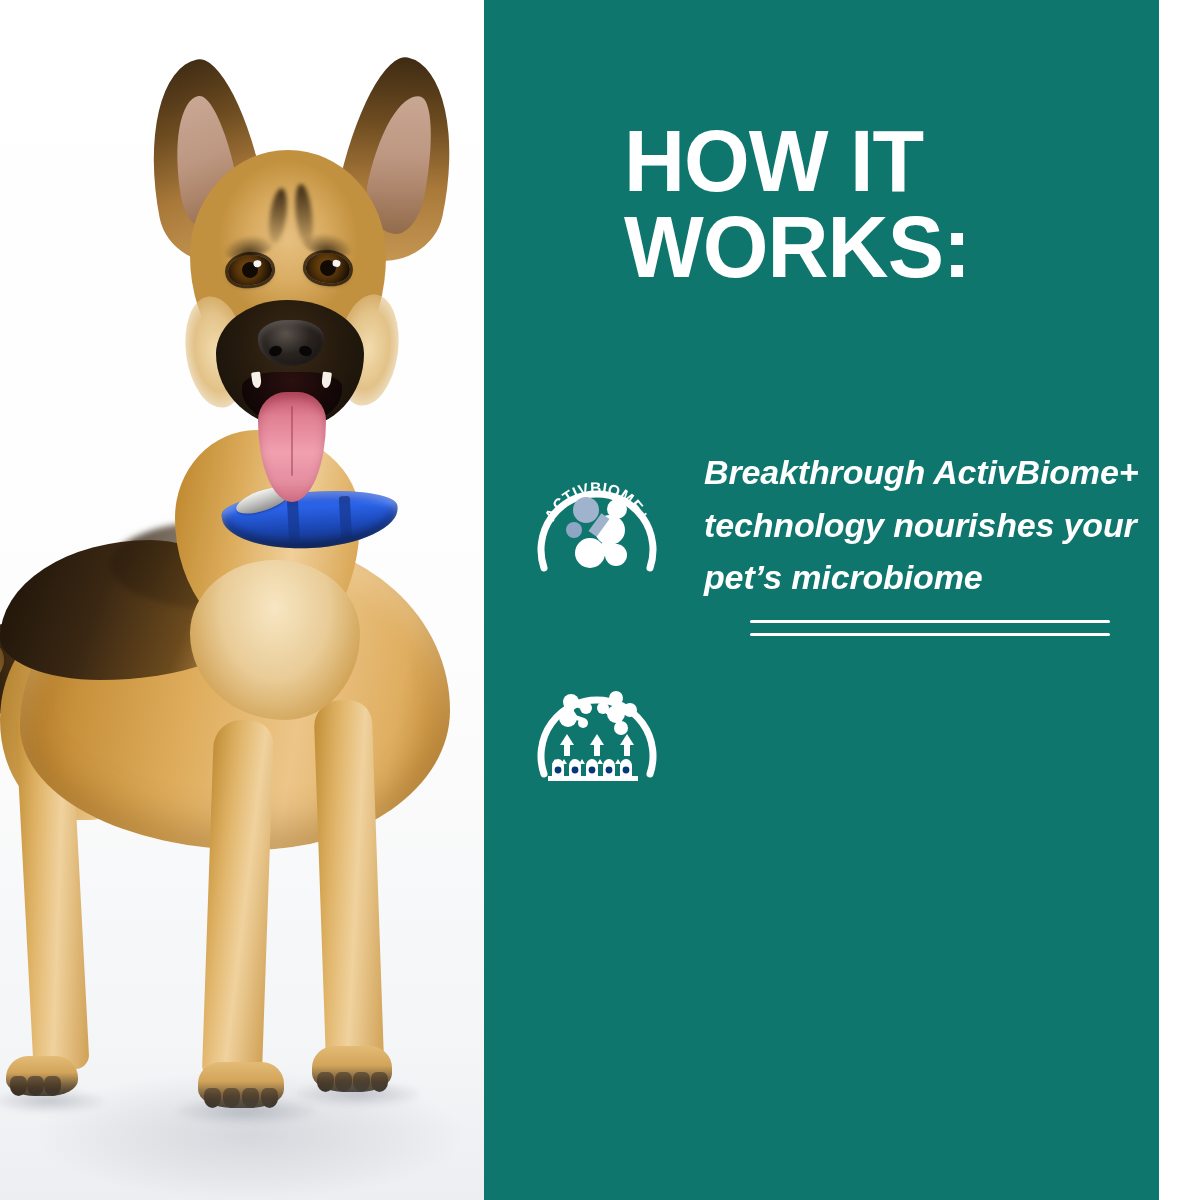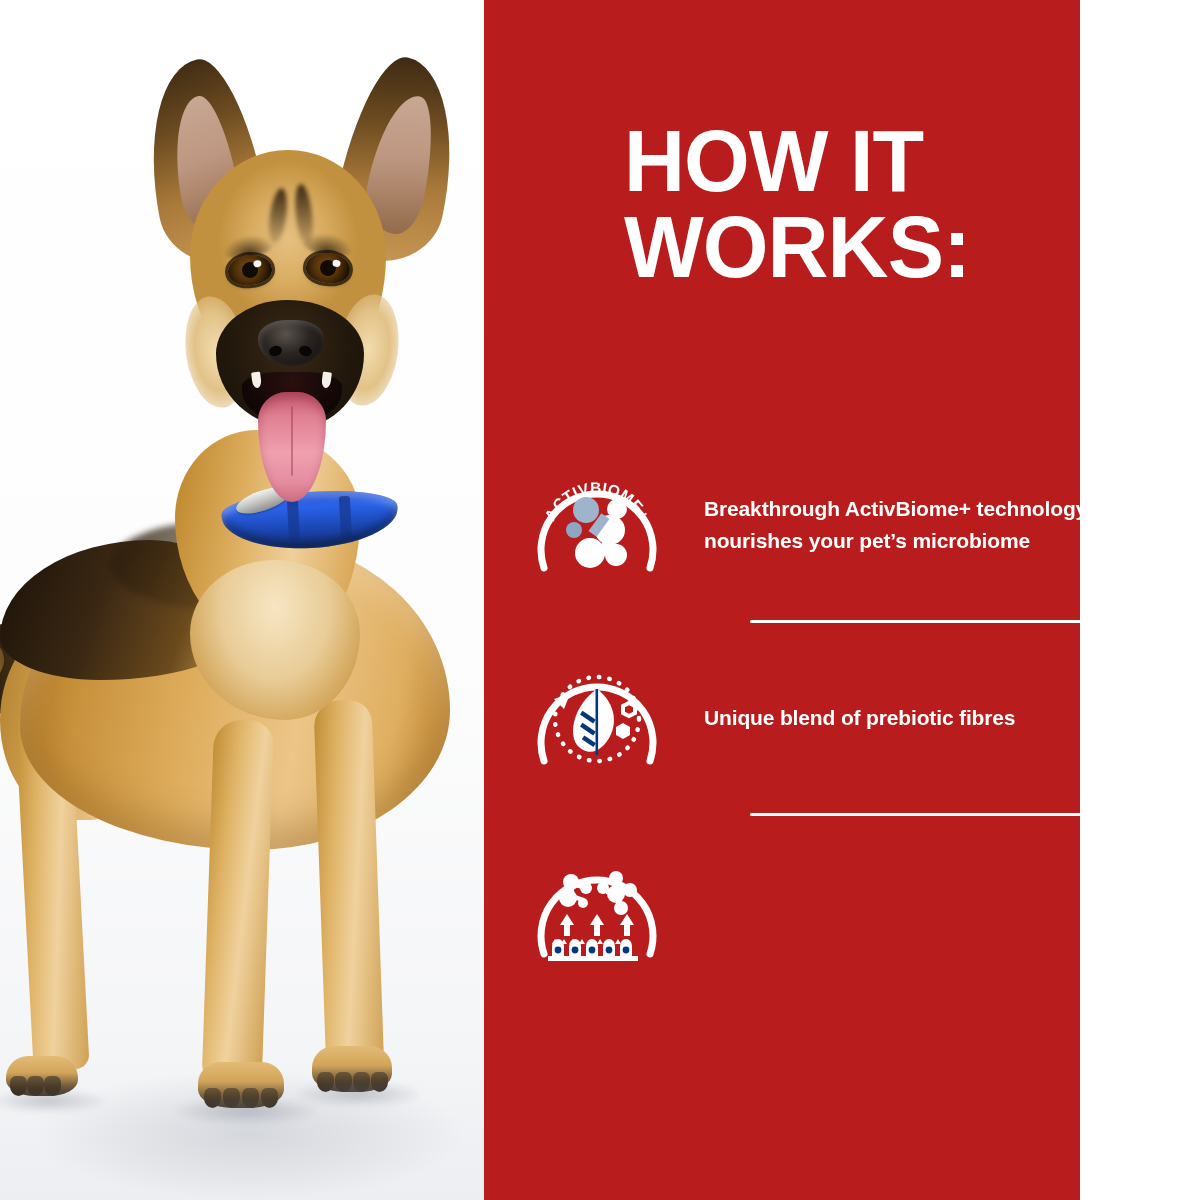--- a/index.html
+++ b/index.html
@@ -232,22 +232,22 @@
     background:radial-gradient(ellipse at 50% 50%, rgba(120,126,138,0.40) 0%, rgba(120,126,138,0.12) 55%, rgba(255,255,255,0) 80%);
     filter:blur(3px);
   }
   .gs1 { left:176px; top:1098px; width:140px; height:26px; }
   .gs2 { left:296px; top:1082px; width:124px; height:24px; }
   .gs3 { left:-6px;  top:1090px; width:110px; height:22px; }
 
   
   .blue-panel {
     position:absolute; left:484px; top:0;
-    width:596px; height:1200px;
-    background:#b91c1c;
+    width:675px; height:1200px;
+    background:#0f766e;
   }
 
   .headline {
     position:absolute; left:140px; top:118px;
     width:520px;
     color:#ffffff;
     font-weight:bold;
     font-size:88px;
     line-height:0.98;
     letter-spacing:-1px;
@@ -267,23 +267,24 @@
   }
   .feature-icon {
     flex:0 0 146px;
     width:146px; height:146px;
     position:relative;
   }
   .feature-icon svg { display:block; width:146px; height:146px; }
   .feature-text {
     color:#ffffff;
     font-weight:bold;
-    font-size:21px;
+    font-size:34px;
     line-height:1.54;
     letter-spacing:-0.15px;
+    font-style:italic;
   }
   .divider {
     height:3px;
     background:#ffffff;
     margin:10px 0 10px 226px;
     width:360px;
     border-radius:2px;
   }
 </style>
 </head>
@@ -405,41 +406,20 @@
             <rect x="70" y="62" width="10" height="22" fill="#9fb3cc" transform="rotate(36 75 73)"></rect>
             <rect x="77" y="84" width="10" height="20" fill="#ffffff" transform="rotate(42 82 94)"></rect>
             <rect x="76" y="92" width="18" height="12" fill="#ffffff"></rect>
           </svg>
         </div>
         <div class="feature-text">Breakthrough ActivBiome+ technology nourishes your pet’s microbiome</div>
       </div>
 
       <div class="divider"></div>
 
-      <div class="feature">
-        <div class="feature-icon">
-          <svg viewBox="0 0 146 146" aria-hidden="true">
-            <path d="M 20 118 A 56 56 0 1 1 126 118" fill="none" stroke="#ffffff" stroke-width="7" stroke-linecap="round" transform="translate(0,-2)"></path>
-
-            <circle cx="73" cy="74" r="42" fill="none" stroke="#ffffff" stroke-width="4.5" stroke-linecap="round" stroke-dasharray="0.5 10"></circle>
-
-            <path d="M 30 54 L 46 49 L 40 64 Z" fill="#ffffff"></path>
-
-            <path d="M 73 44 C 92 58 96 82 80 100 C 70 110 60 108 53 100 C 44 88 50 60 73 44 Z" fill="#ffffff"></path>
-            <rect x="71.5" y="44" width="2.6" height="66" fill="#043878"></rect>
-            <rect x="56" y="70" width="16" height="4.5" fill="#043878" transform="rotate(34 64 72)"></rect>
-            <rect x="56" y="82" width="16" height="4.5" fill="#043878" transform="rotate(34 64 84)"></rect>
-            <rect x="58" y="94" width="14" height="4.5" fill="#043878" transform="rotate(34 65 96)"></rect>
-
-            <polygon points="105,58 111,61 111,68 105,71 99,68 99,61" fill="none" stroke="#ffffff" stroke-width="4"></polygon>
-            <polygon points="99,78 106,82 106,90 99,94 92,90 92,82" fill="#ffffff"></polygon>
-          </svg>
-        </div>
-        <div class="feature-text">Unique blend of prebiotic fibres</div>
-      </div>
 
       <div class="divider"></div>
 
       <div class="feature">
         <div class="feature-icon">
           <svg viewBox="0 0 146 146" aria-hidden="true">
             <path d="M 20 118 A 56 56 0 1 1 126 118" fill="none" stroke="#ffffff" stroke-width="7" stroke-linecap="round" transform="translate(0,-2)"></path>
 
             <circle cx="47" cy="44" r="8" fill="#ffffff"></circle>
             <circle cx="62" cy="50" r="6" fill="#ffffff"></circle>

